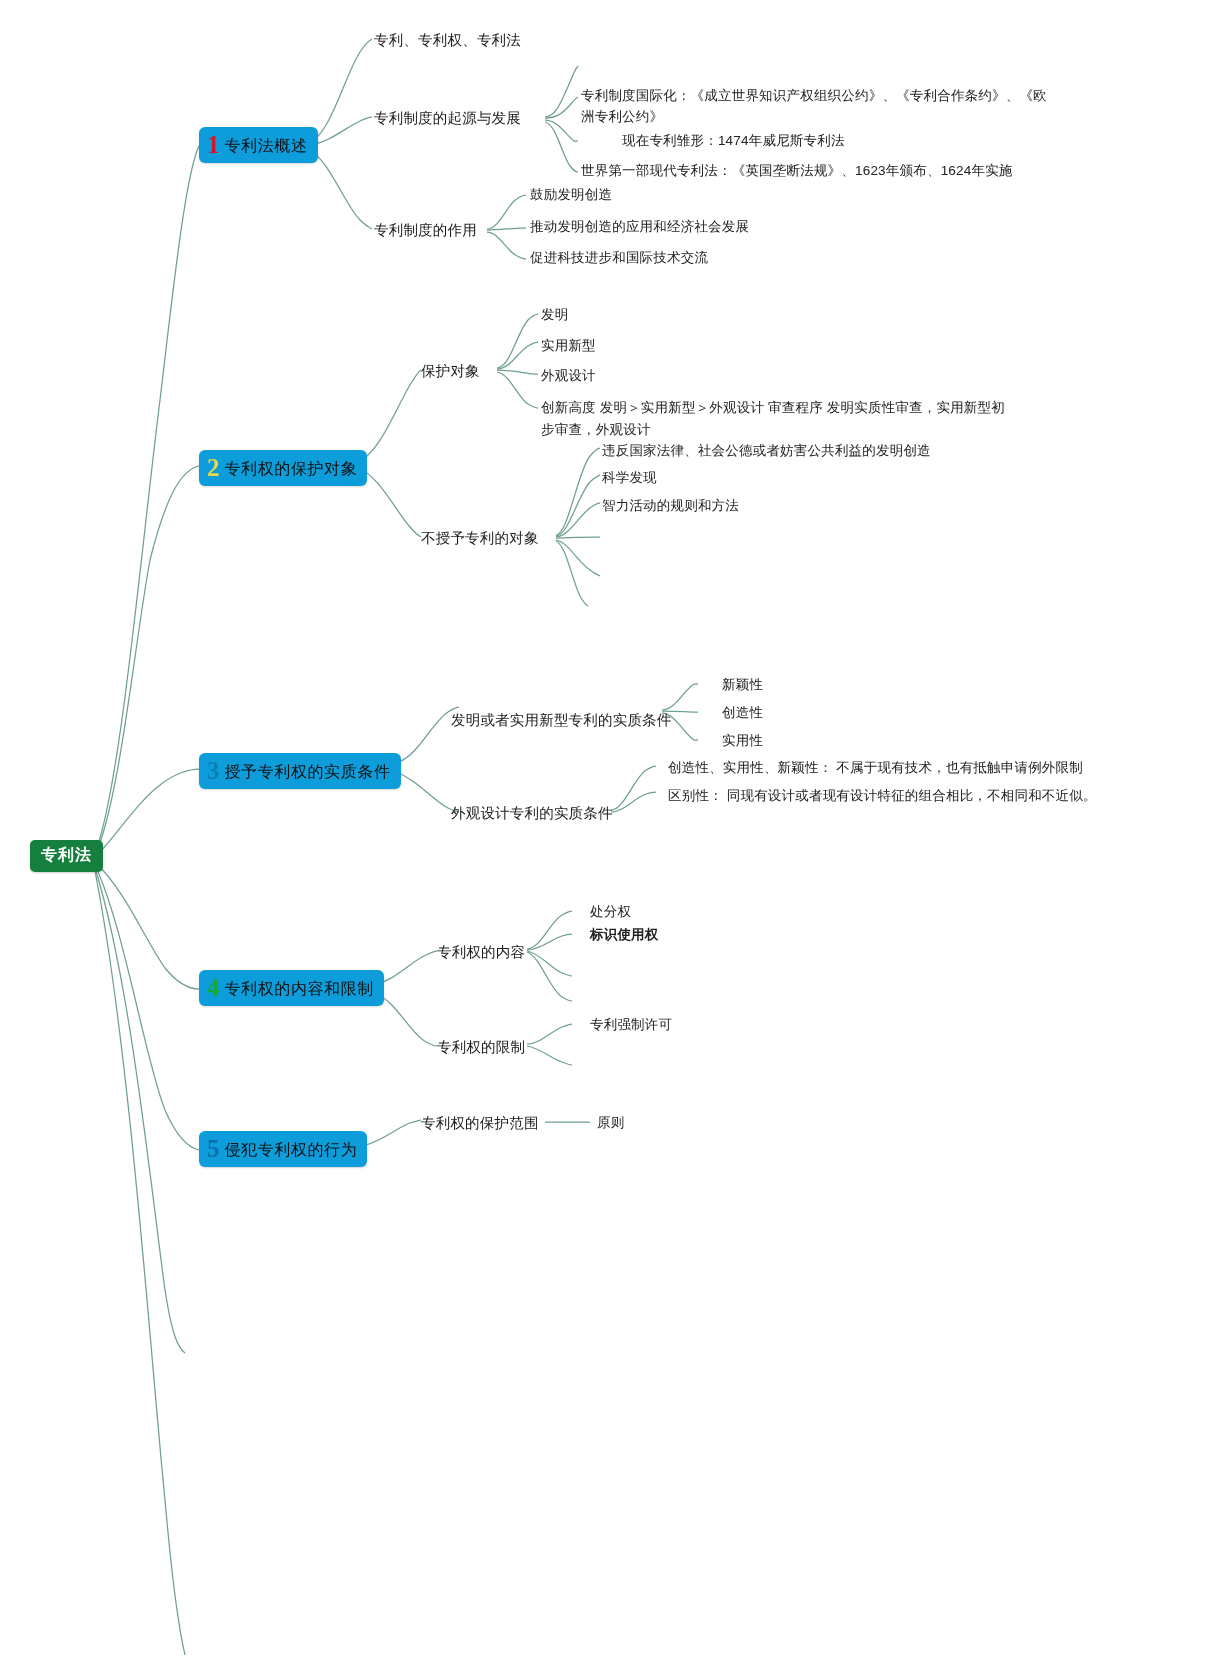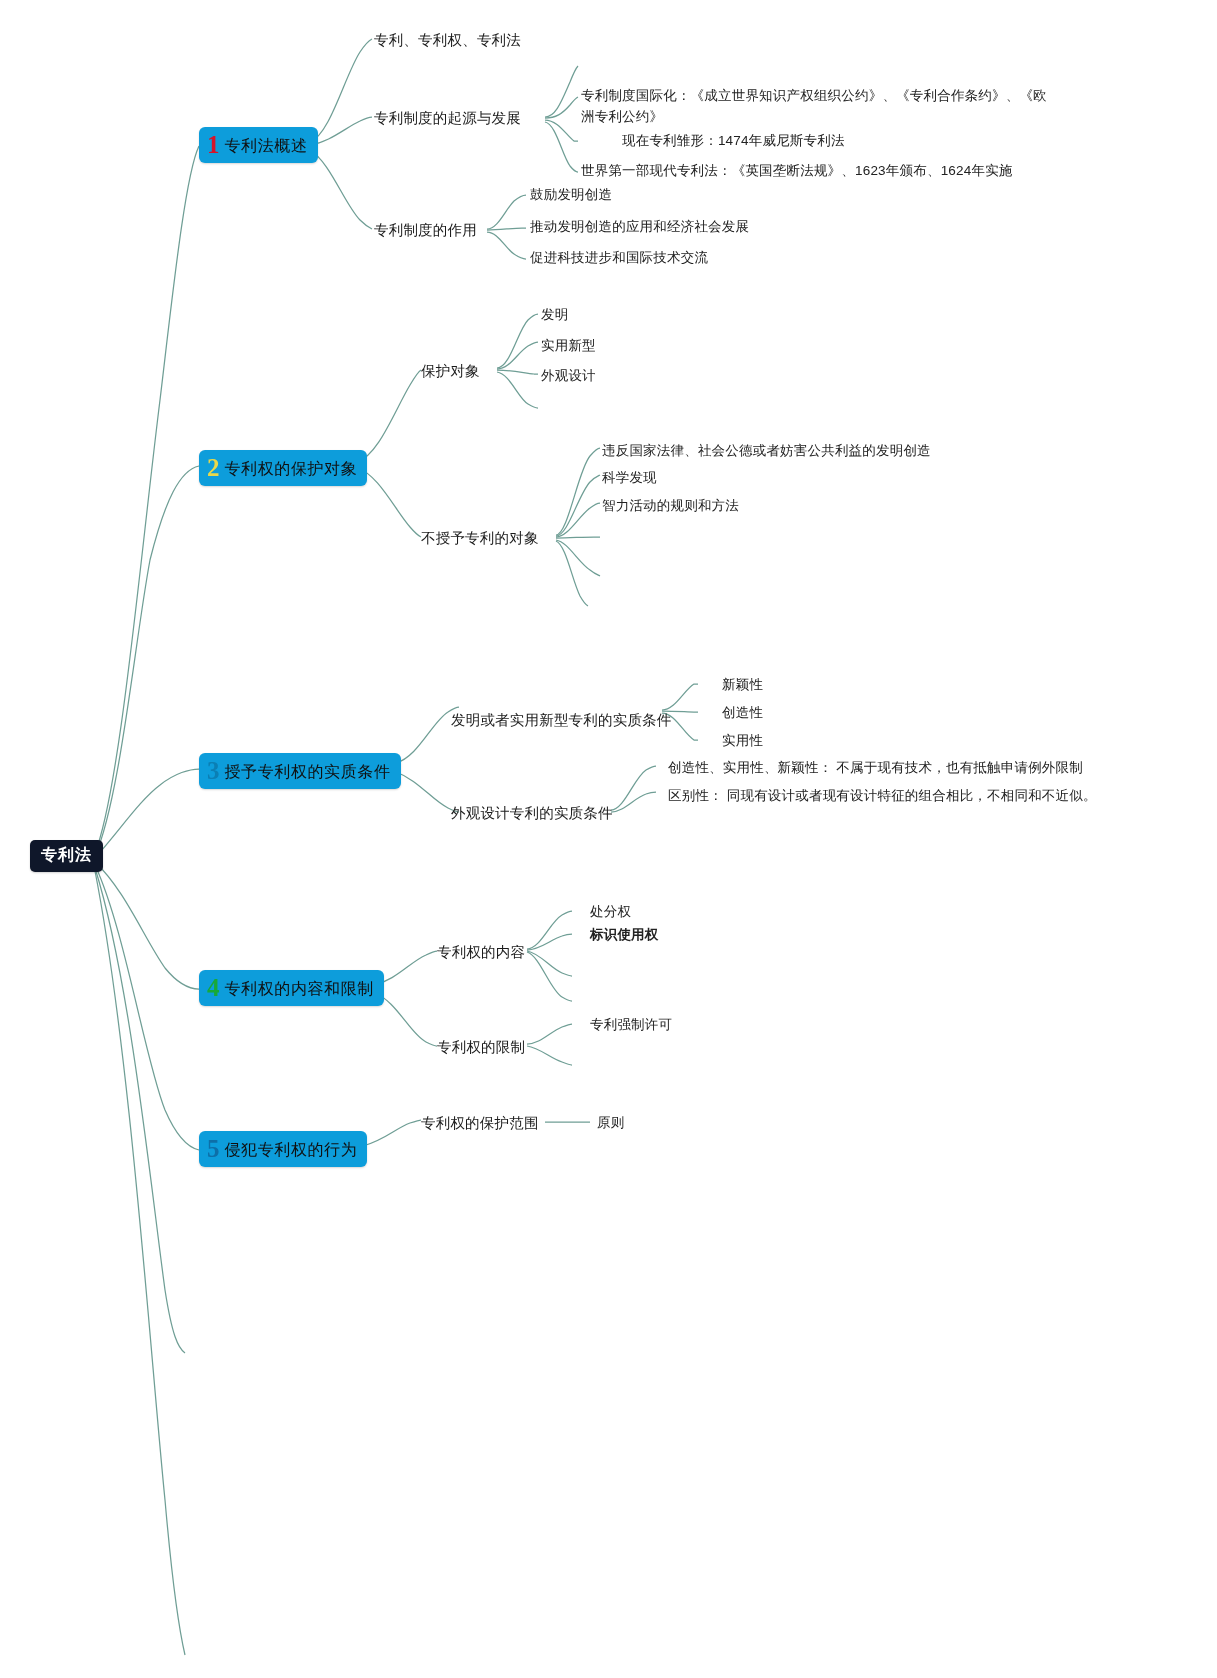--- a/index.html
+++ b/index.html
@@ -34,21 +34,21 @@
     font-size: 14.5px;
     line-height: 1.55;
     letter-spacing: 0.2px;
   }
   .node.wrap {
     white-space: normal;
   }
   
   .root-node {
     position: absolute;
-    background: #0f172a;
+    background: #15803d;
     color: #ffffff;
     font-weight: bold;
     font-size: 16px;
     border-radius: 5px;
     padding: 5px 11px 6px 11px;
     letter-spacing: 1px;
     box-shadow: 0 1px 2px rgba(0,0,0,0.18);
   }
   
   .chapter {
@@ -188,20 +188,21 @@
   <div class="node l2" style="left:421px; top:360px;">保护对象</div>
 
   <div class="node l2" style="left:421px; top:527px;">不授予专利的对象</div>
 
   <div class="node l3" style="left:541px; top:305px;">发明</div>
 
   <div class="node l3" style="left:541px; top:336px;">实用新型</div>
 
   <div class="node l3" style="left:541px; top:366px;">外观设计</div>
 
+  <div class="node l3 wrap long" style="left:541px; top:397px; width:475px;">创新高度 发明＞实用新型＞外观设计 审查程序 发明实质性审查，实用新型初步审查，外观设计</div>
 
   <div class="node l3" style="left:602px; top:441px;">违反国家法律、社会公德或者妨害公共利益的发明创造</div>
 
   <div class="node l3" style="left:602px; top:468px;">科学发现</div>
 
   <div class="node l3" style="left:602px; top:496px;">智力活动的规则和方法</div>
 
   <div class="node l3" style="left:602px; top:528px; min-width:6px; min-height:14px;"></div>
 
   <div class="node l3" style="left:602px; top:568px; min-width:6px; min-height:14px;"></div>

